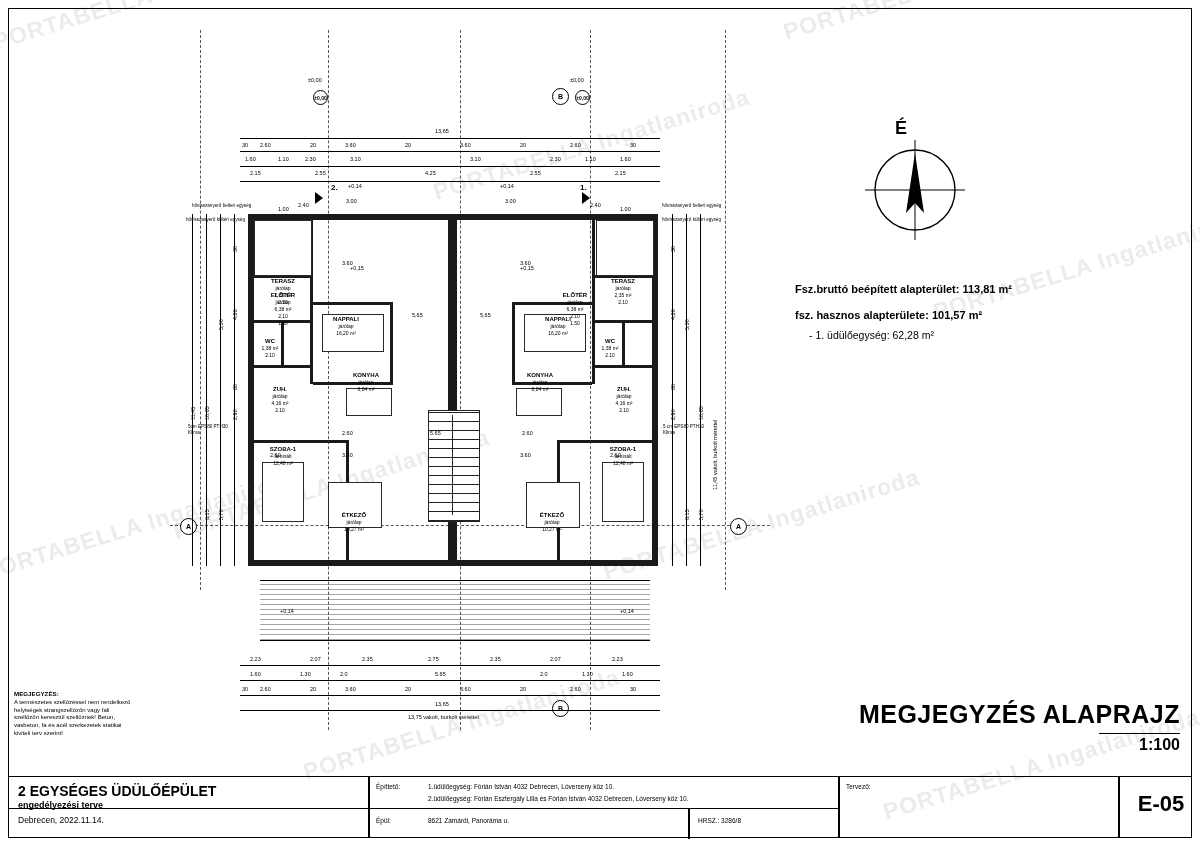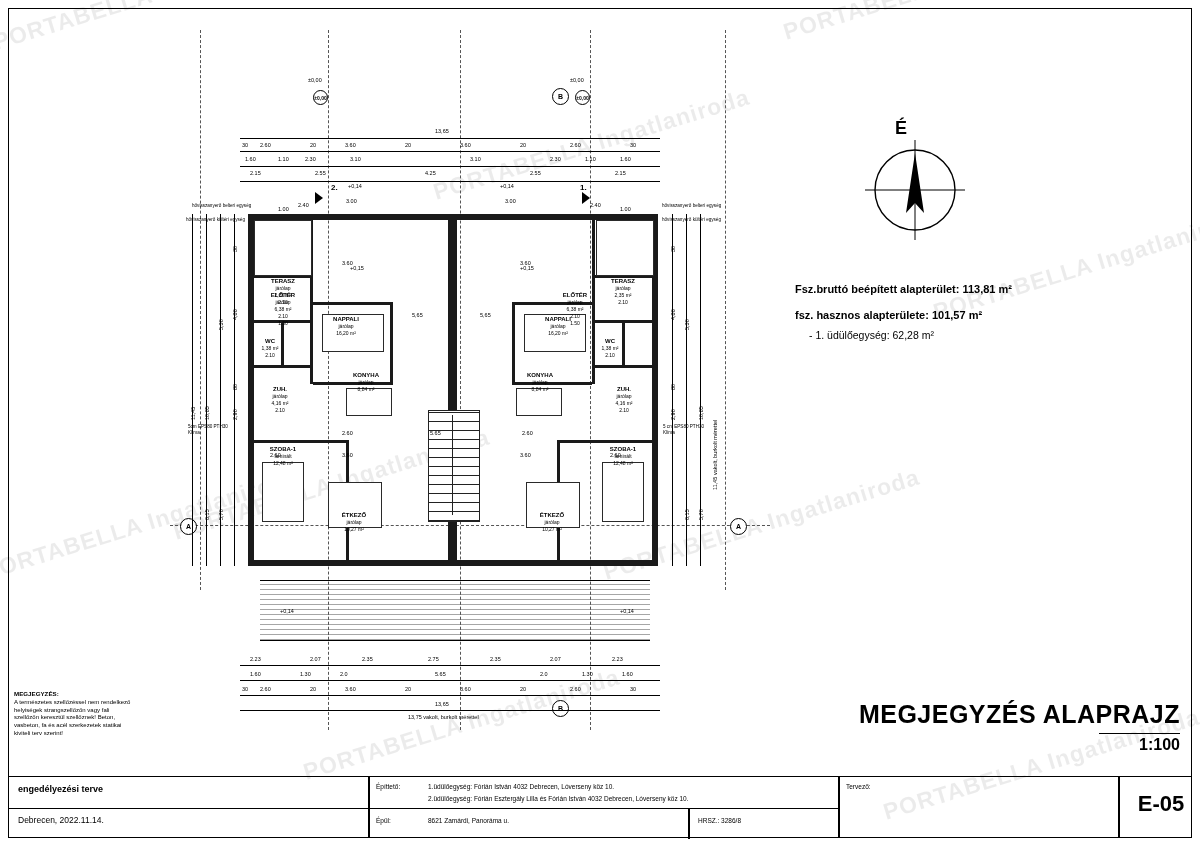--- a/index.html
+++ b/index.html
@@ -372,20 +372,21 @@
 
   <div id="tb">
     <div class="hline" style="left:360px;top:31px;width:470px;"></div>
     <div class="hline" style="left:0px;top:31px;width:360px;"></div>
     <div class="vline" style="left:360px;"></div>
     <div class="vline" style="left:830px;"></div>
     <div class="vline" style="left:1110px;"></div>
     <div class="vline" style="left:680px;top:31px;height:31px;"></div>
 
     <div class="cell" style="left:10px;top:6px;width:340px;">
+      <div style="font-size:14px;font-weight:700;">2 EGYSÉGES ÜDÜLŐÉPÜLET</div>
       <div style="font-size:9px;font-weight:700;margin-top:1px;">engedélyezési terve</div>
     </div>
     <div class="cell tbt" style="left:10px;top:38px;width:340px;">
       <span style="font-size:8.5px;">Debrecen, 2022.11.14.</span>
     </div>
 
     <div class="cell tbt" style="left:368px;top:6px;width:50px;">
       <span>Építtető:</span>
     </div>
     <div class="cell tbt" style="left:420px;top:6px;width:400px;">

